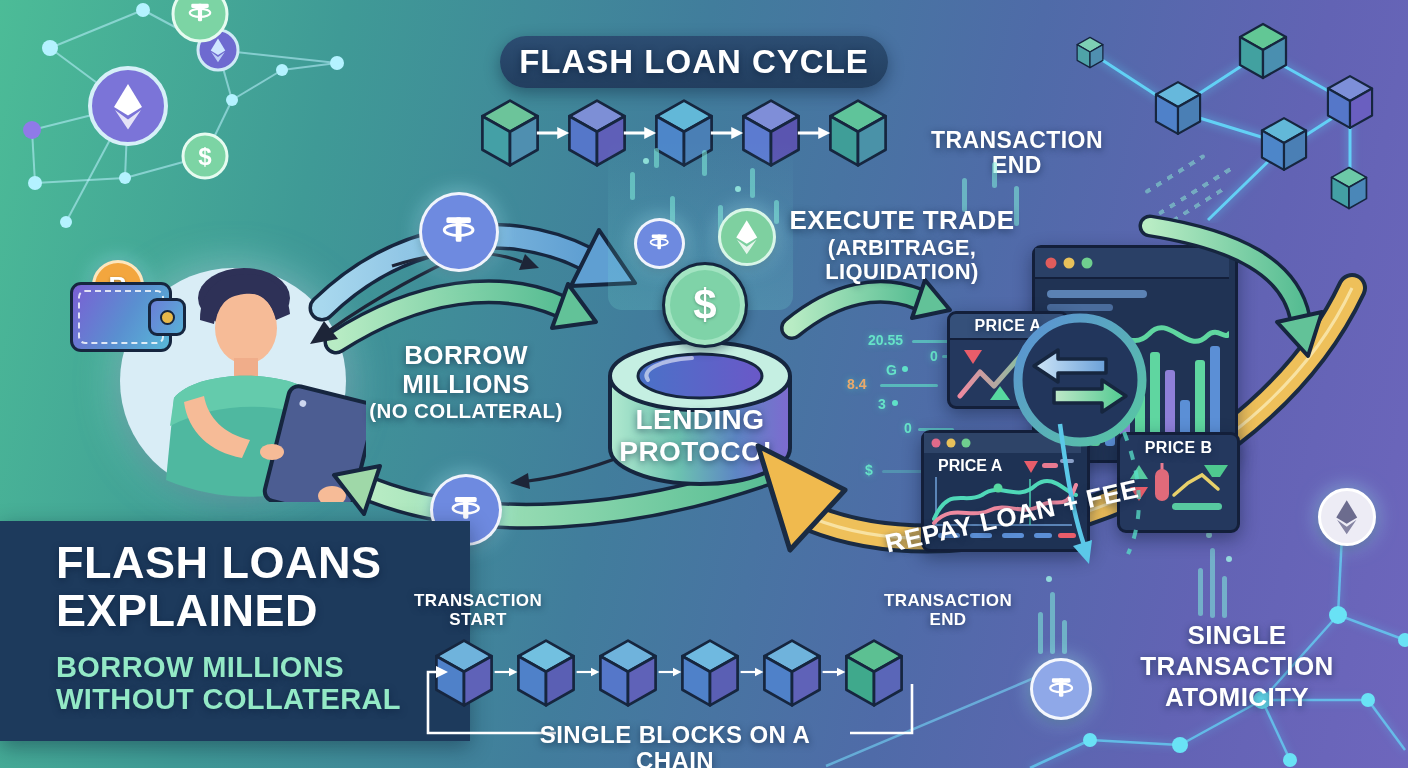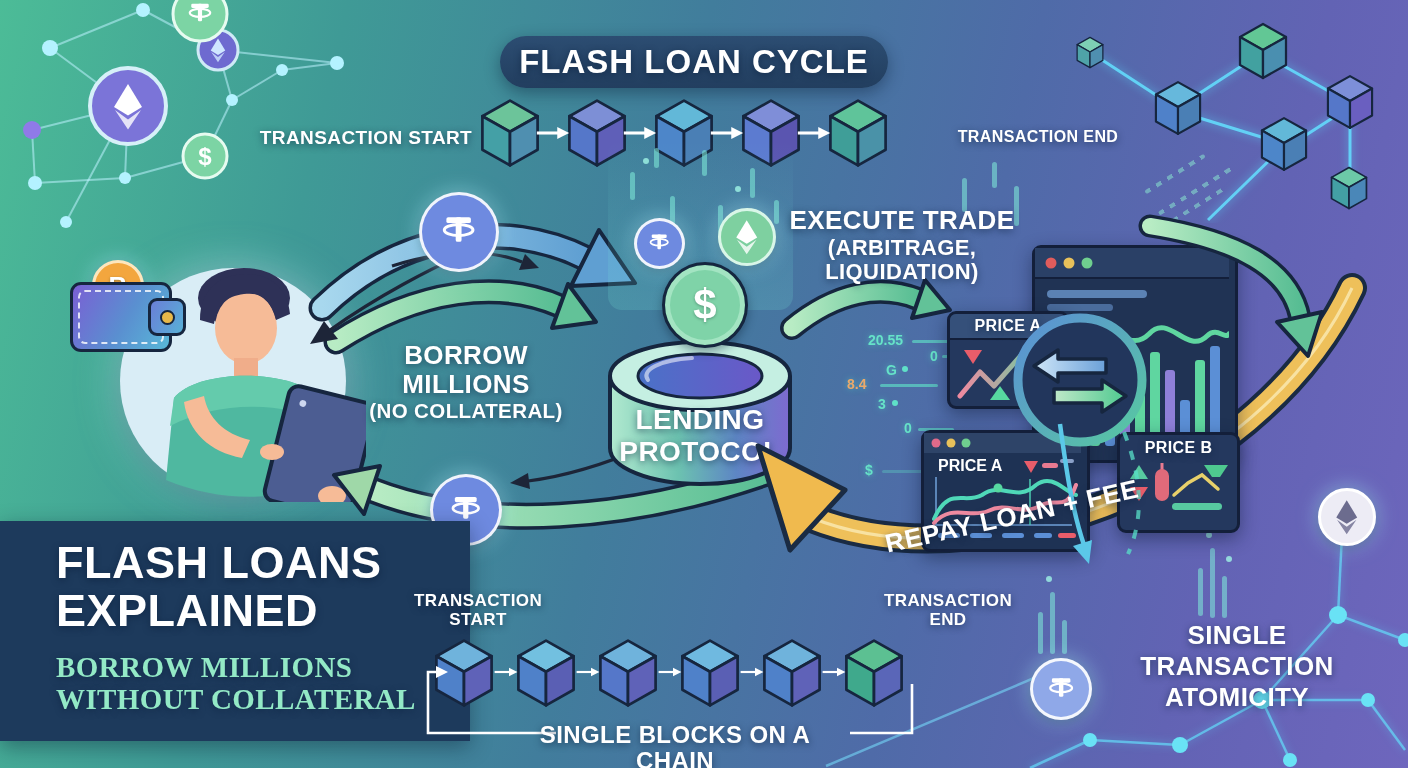--- a/index.html
+++ b/index.html
@@ -2,21 +2,21 @@
 <html><head>
 <meta charset="utf-8">
 <style>
   html,body{margin:0;padding:0;background:#222;}
   #stage{position:relative;width:1408px;height:768px;overflow:hidden;
     font-family:"Liberation Sans","DejaVu Sans",sans-serif;
     background:linear-gradient(103deg,#4cbc97 0%,#3f9a96 22%,#417d9c 45%,#4f6ba8 66%,#6263b4 84%,#6e66bd 100%);}
   .abs{position:absolute;}
   .lbl{position:absolute;font-weight:700;color:#fff;text-align:center;line-height:1.1;
     letter-spacing:.4px;text-shadow:0 2px 7px rgba(10,30,58,.6);}
-  .mint{color:#93e9c6;font-family:Liberation Serif, serif;}
+  .mint{color:#93e9c6;}
   .coin{position:absolute;border-radius:50%;display:flex;align-items:center;justify-content:center;
     border:3px solid rgba(255,255,255,.9);box-shadow:0 0 20px rgba(170,240,255,.55),0 3px 8px rgba(10,30,50,.35);}
   .coin svg{width:72%;height:72%;}
   .coin .sym{font-weight:700;color:#fff;text-shadow:0 1px 3px rgba(20,60,50,.4);}
   .streak{position:absolute;width:5px;border-radius:3px;background:rgba(130,238,218,.55);}
   .dotg{position:absolute;width:6px;height:6px;border-radius:50%;background:rgba(160,245,230,.8);}
   .dash-stream{position:absolute;height:4px;border-radius:2px;opacity:.5;
     background:repeating-linear-gradient(90deg,#8df0d2 0 6px,transparent 6px 13px);}
   .card{position:absolute;background:#203354;border:3px solid #131f3a;border-radius:9px;
     box-shadow:0 6px 18px rgba(10,25,50,.45);margin-top:39px;}
@@ -175,22 +175,21 @@
     <svg viewBox="0 0 100 100">
         <use href="#teth"></use>
       </svg>
   </div>
 
   <div class="abs" style="left:500px;top:36px;width:388px;height:52px;border-radius:26px;
        background:linear-gradient(180deg,#2c4d72,#223e5f);box-shadow:0 5px 16px rgba(8,25,50,.4)">
     <div class="lbl" style="left:0;top:0;width:100%;line-height:52px;font-size:33px;letter-spacing:1px">FLASH LOAN CYCLE</div>
   </div>
 
-  <div class="lbl" style="left:258px;top:128px;width:216px;font-size:19px">TRANSACTION START</div>
-  <div class="lbl" style="left:928px;top:128px;width:220px;font-size:16px">TRANSACTION END</div>
+  <div class="lbl" style="left:907px;top:128px;width:220px;font-size:23px">TRANSACTION END</div>
 
   <svg class="cube" style="left:480px;top:98px" width="60" height="70">
       <use href="#cubeSym" style="--ct:#6cc49a;--cl:#44a0a6;--cr:#4f8fb0"></use>
     </svg>
   <svg class="cube" style="left:567px;top:98px" width="60" height="70">
       <use href="#cubeSym" style="--ct:#7d8fd6;--cl:#5577c9;--cr:#5f5fb8"></use>
     </svg>
   <svg class="cube" style="left:654px;top:98px" width="60" height="70">
       <use href="#cubeSym" style="--ct:#62b8d8;--cl:#4d86c9;--cr:#4a7fb5"></use>
     </svg>

